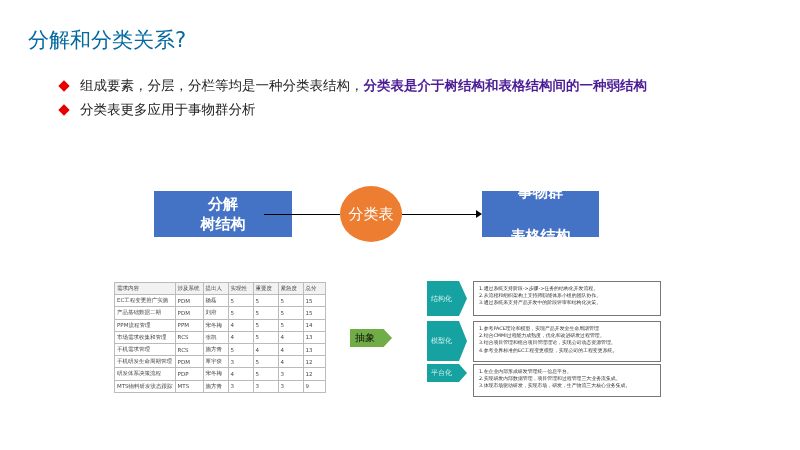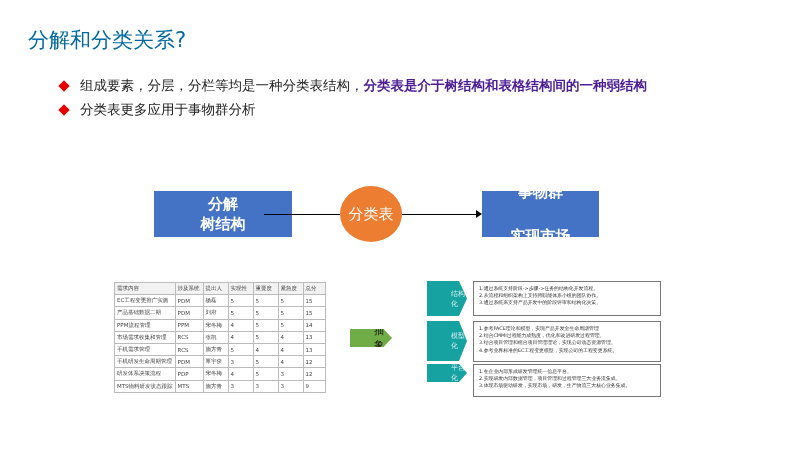--- a/index.html
+++ b/index.html
@@ -20,25 +20,25 @@
   .arrowhead { position:absolute; left:476px; top:210px; width:0; height:0;
                border-top:4px solid transparent; border-bottom:4px solid transparent; border-left:6px solid #000; }
 
   table.req { position:absolute; left:114px; top:282px; border-collapse:collapse; font-size:5.5px; color:#444;
               border:1.5px solid #555; }
   table.req td { border:1px solid #bbb; padding:0 2px; height:11.2px; white-space:nowrap; }
   table.req tr:first-child td { background:#f2f2f2; }
 
   .abstract { position:absolute; left:350px; top:329px; width:42px; height:18px; background:#70ad47;
               clip-path: polygon(0 0, 80% 0, 100% 50%, 80% 100%, 0 100%); color:#111; font-size:10px;
-              display:flex; align-items:center; padding-left:24px; box-sizing:border-box; }
+              display:flex; align-items:center; padding-left:5px; box-sizing:border-box; }
 
   .feat { position:absolute; left:427px; }
   .chev { position:absolute; left:0; width:40px; background:#17a2a2; color:#d0f0ee; font-size:7px;
-          clip-path: polygon(0 0, 80% 0, 100% 50%, 80% 100%, 0 100%); display:flex; align-items:center; padding-left:24px; box-sizing:border-box; }
+          clip-path: polygon(0 0, 80% 0, 100% 50%, 80% 100%, 0 100%); display:flex; align-items:center; padding-left:4px; box-sizing:border-box; }
   .fbox { position:absolute; left:46px; width:188px; border:1px solid #777; font-size:4.9px; color:#333;
           padding:3px 5px; box-sizing:border-box; line-height:7.2px; }
   .fbox div { white-space:nowrap; }
 </style>
 </head>
 <body>
 
 <div class="title">分解和分类关系?</div>
 
 <div class="bullets">
@@ -56,21 +56,21 @@
 <div class="box" style="left:147px;top:191px;width:138px;height:46px;margin-left:7px;">
   <span>分解</span>
   <span>树结构</span>
 </div>
 <div class="line" style="left:264px;width:76px;"></div>
 <div class="circle">分类表</div>
 <div class="line" style="left:402px;width:76px;"></div>
 <div class="arrowhead"></div>
 <div class="box" style="left:482px;top:191px;width:117px;height:46px;gap:24px;">
   <span>事物群</span>
-  <span>实现市场</span>
+  <span>表格结构</span>
 </div>
 
 <table class="req">
   <tbody>
       <tr>
     <td style="width:54px">需求内容</td>
     <td style="width:23px">涉及系统</td>
     <td style="width:20px">提出人</td>
     <td style="width:20px">实现性</td>
     <td style="width:20px">重要度</td>

